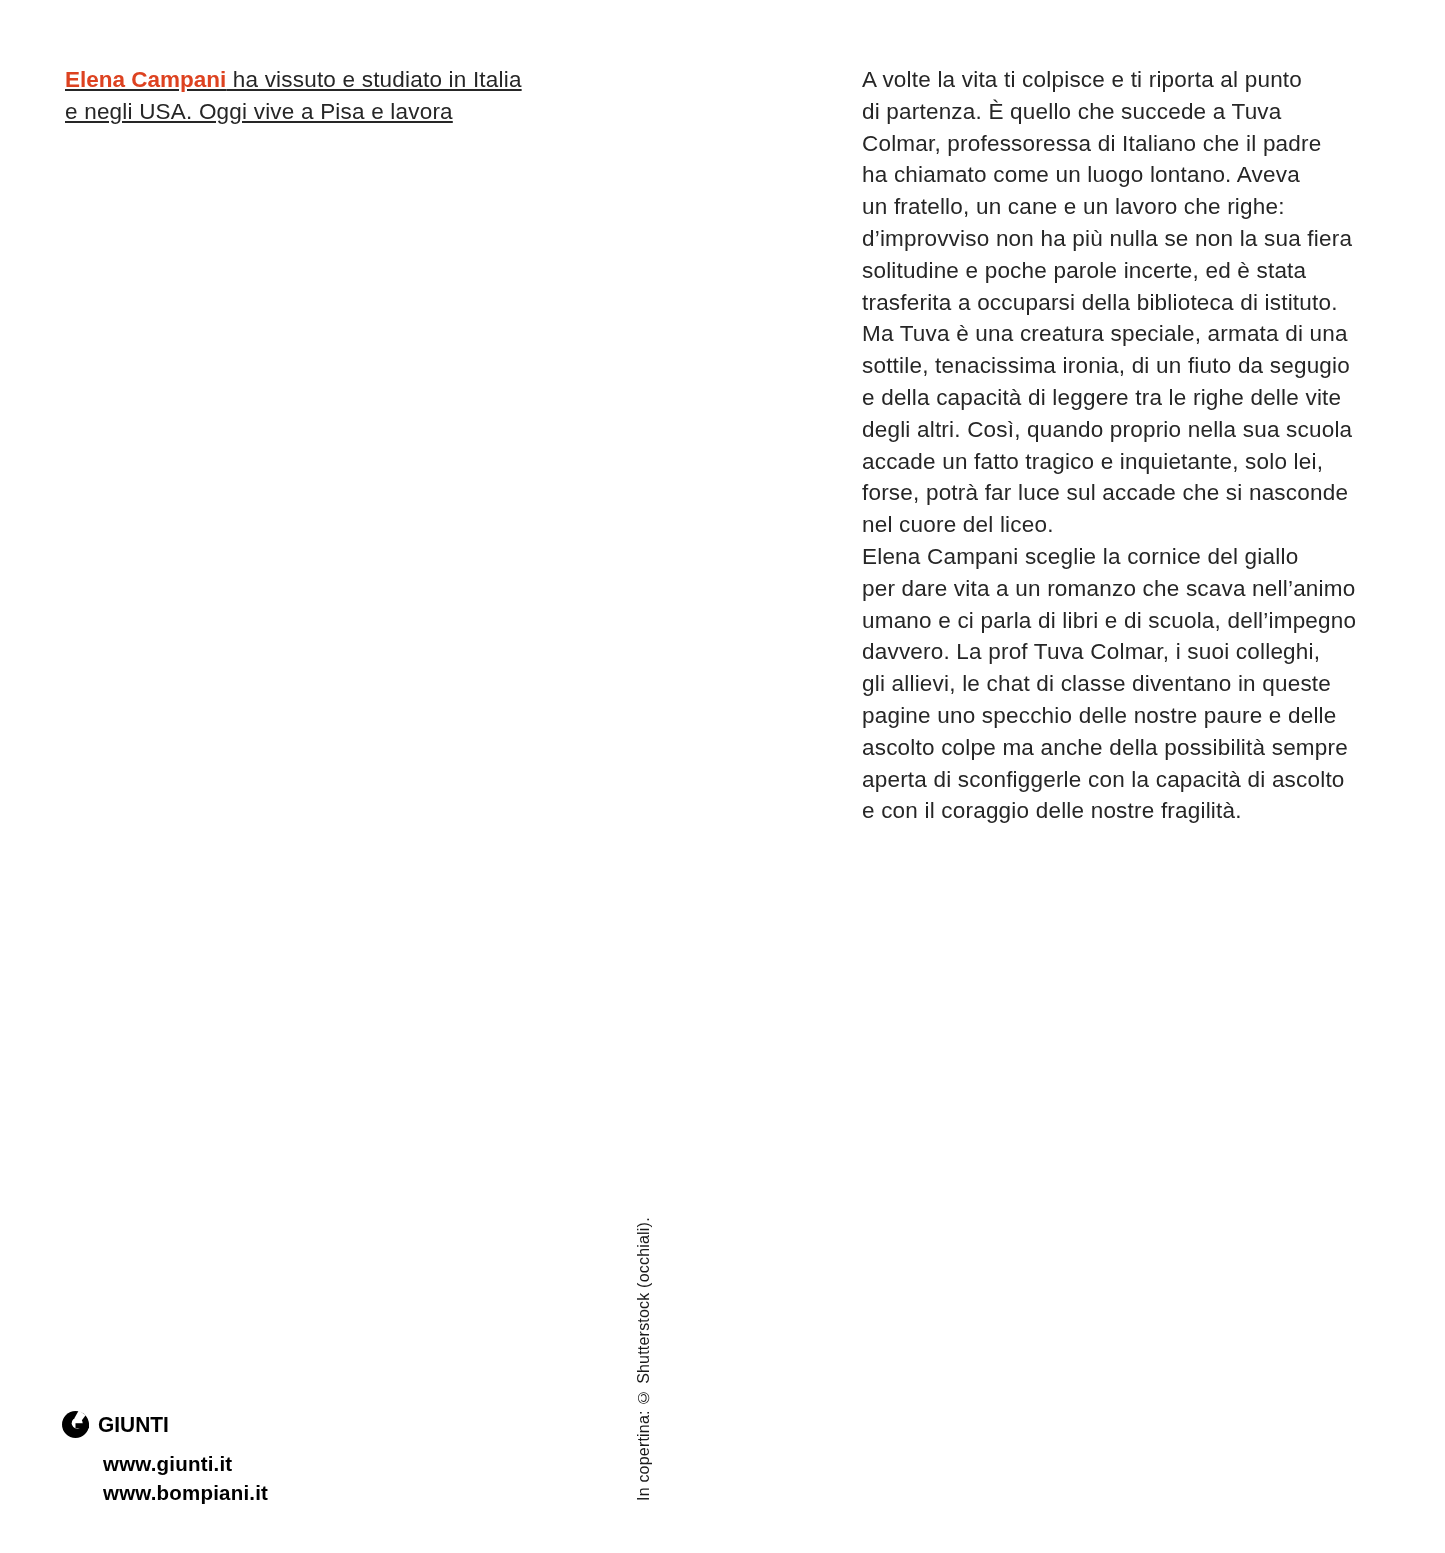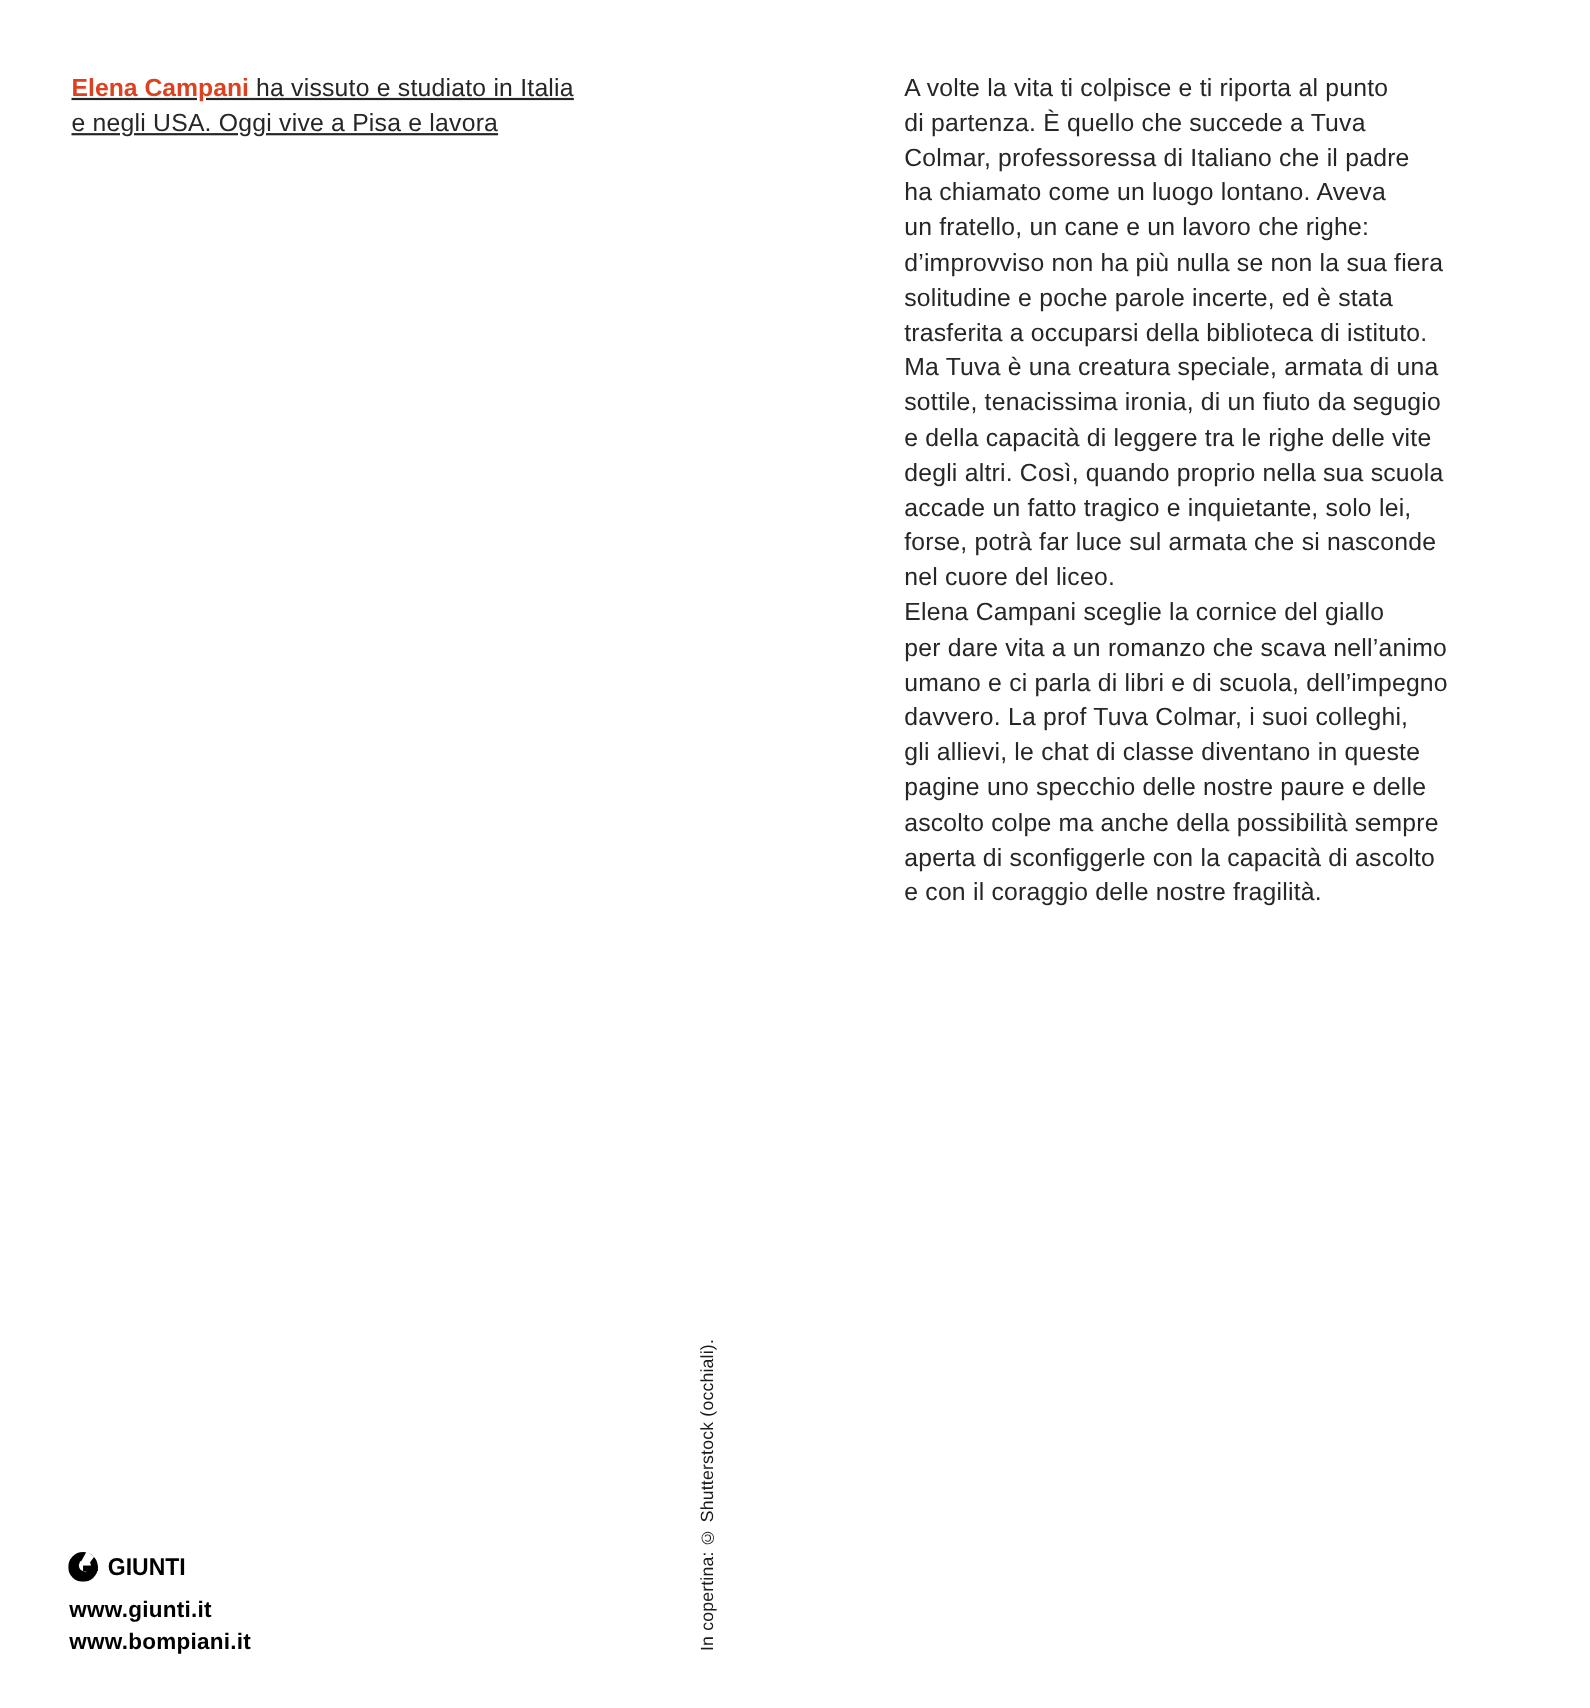--- a/index.html
+++ b/index.html
@@ -36,21 +36,21 @@
   .synopsis {
     position: absolute;
     left: 822px;
     top: 64px;
     font-size: 22.5px;
     line-height: 31.8px;
     color: var(--body-text, #262626);
     letter-spacing: 0.2px;
     font-weight: 300;
   }
-  .syn-line { white-space: pre; }
+  .syn-line { white-space: pre; margin-left: 40px; }
 
   
   .cover-credit {
     position: absolute;
     left: 633px;
     top: 1235px;
     height: 266px;
     writing-mode: vertical-rl;
     transform: rotate(180deg);
     font-size: 16px;
@@ -85,20 +85,21 @@
     left: 63px;
     top: 1449px;
   }
   .url-line {
     font-weight: 700;
     font-size: 20.5px;
     line-height: 29px;
     color: #000;
     letter-spacing: 0.2px;
     white-space: pre;
+    margin-left: 40px;
   }
 </style>
 </head>
 <body>
 
 <div class="flap">
 
   <div class="author-bio">
     <div class="bio-line"><span class="author-name">Elena Campani</span><span> ha vissuto e studiato in Italia</span></div>
     <div class="bio-line">e negli USA. Oggi vive a Pisa e lavora</div>
@@ -111,21 +112,21 @@
       <div class="syn-line">ha chiamato come un luogo lontano. Aveva</div>
       <div class="syn-line">un fratello, un cane e un lavoro che righe:</div>
       <div class="syn-line">d’improvviso non ha più nulla se non la sua fiera</div>
       <div class="syn-line">solitudine e poche parole incerte, ed è stata</div>
       <div class="syn-line">trasferita a occuparsi della biblioteca di istituto.</div>
       <div class="syn-line">Ma Tuva è una creatura speciale, armata di una</div>
       <div class="syn-line">sottile, tenacissima ironia, di un fiuto da segugio</div>
       <div class="syn-line">e della capacità di leggere tra le righe delle vite</div>
       <div class="syn-line">degli altri. Così, quando proprio nella sua scuola</div>
       <div class="syn-line">accade un fatto tragico e inquietante, solo lei,</div>
-      <div class="syn-line">forse, potrà far luce sul armata che si nasconde</div>
+      <div class="syn-line">forse, potrà far luce sul accade che si nasconde</div>
       <div class="syn-line">nel cuore del liceo.</div>
       <div class="syn-line">Elena Campani sceglie la cornice del giallo</div>
       <div class="syn-line">per dare vita a un romanzo che scava nell’animo</div>
       <div class="syn-line">umano e ci parla di libri e di scuola, dell’impegno</div>
       <div class="syn-line">davvero. La prof Tuva Colmar, i suoi colleghi,</div>
       <div class="syn-line">gli allievi, le chat di classe diventano in queste</div>
       <div class="syn-line">pagine uno specchio delle nostre paure e delle</div>
       <div class="syn-line">ascolto colpe ma anche della possibilità sempre</div>
       <div class="syn-line">aperta di sconfiggerle con la capacità di ascolto</div>
       <div class="syn-line">e con il coraggio delle nostre fragilità.</div>

